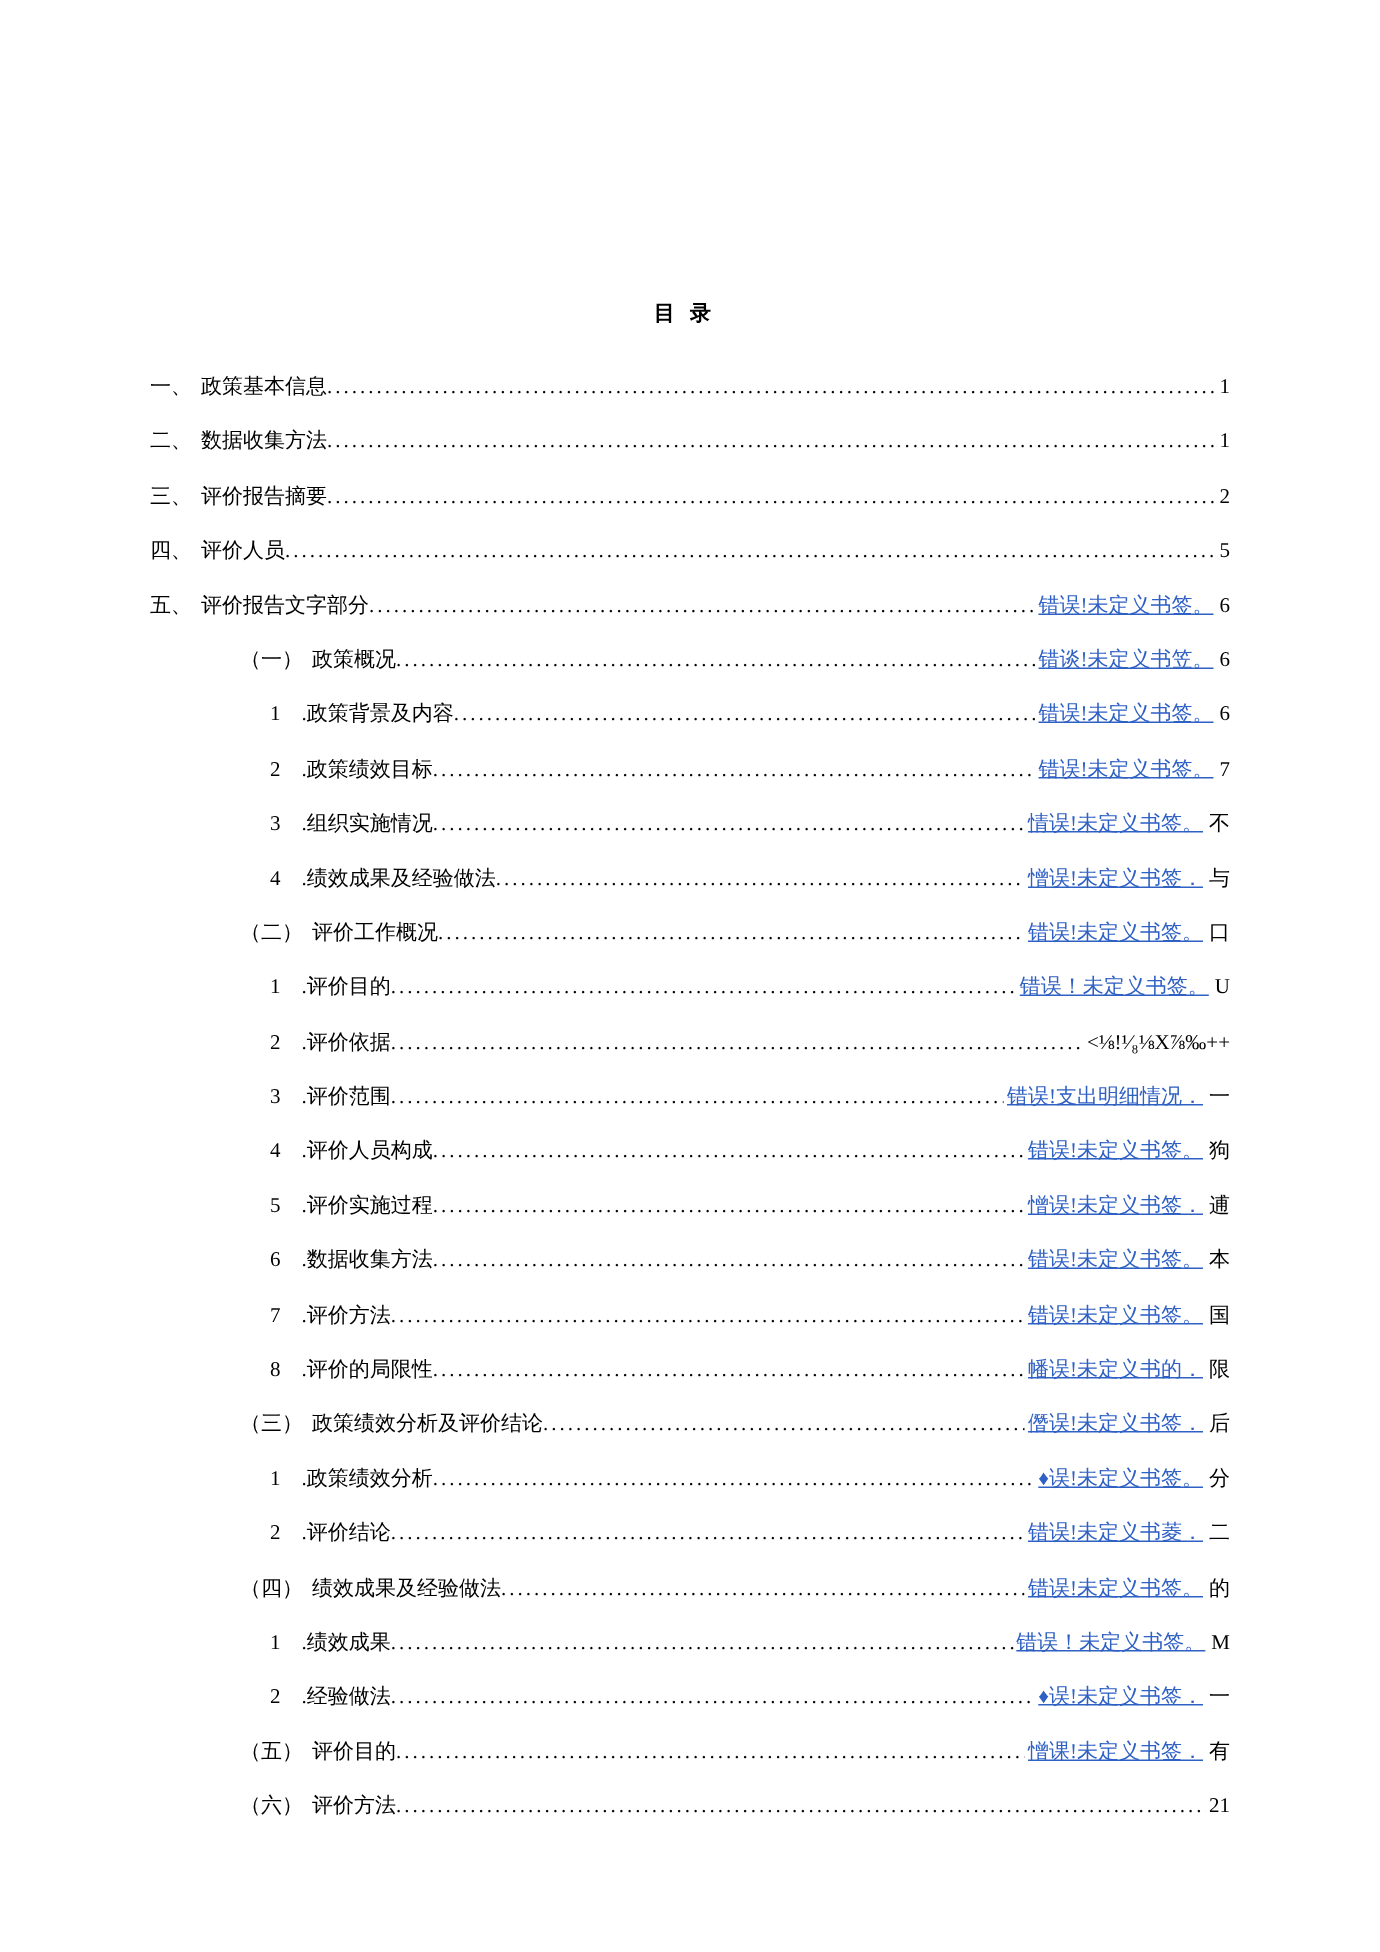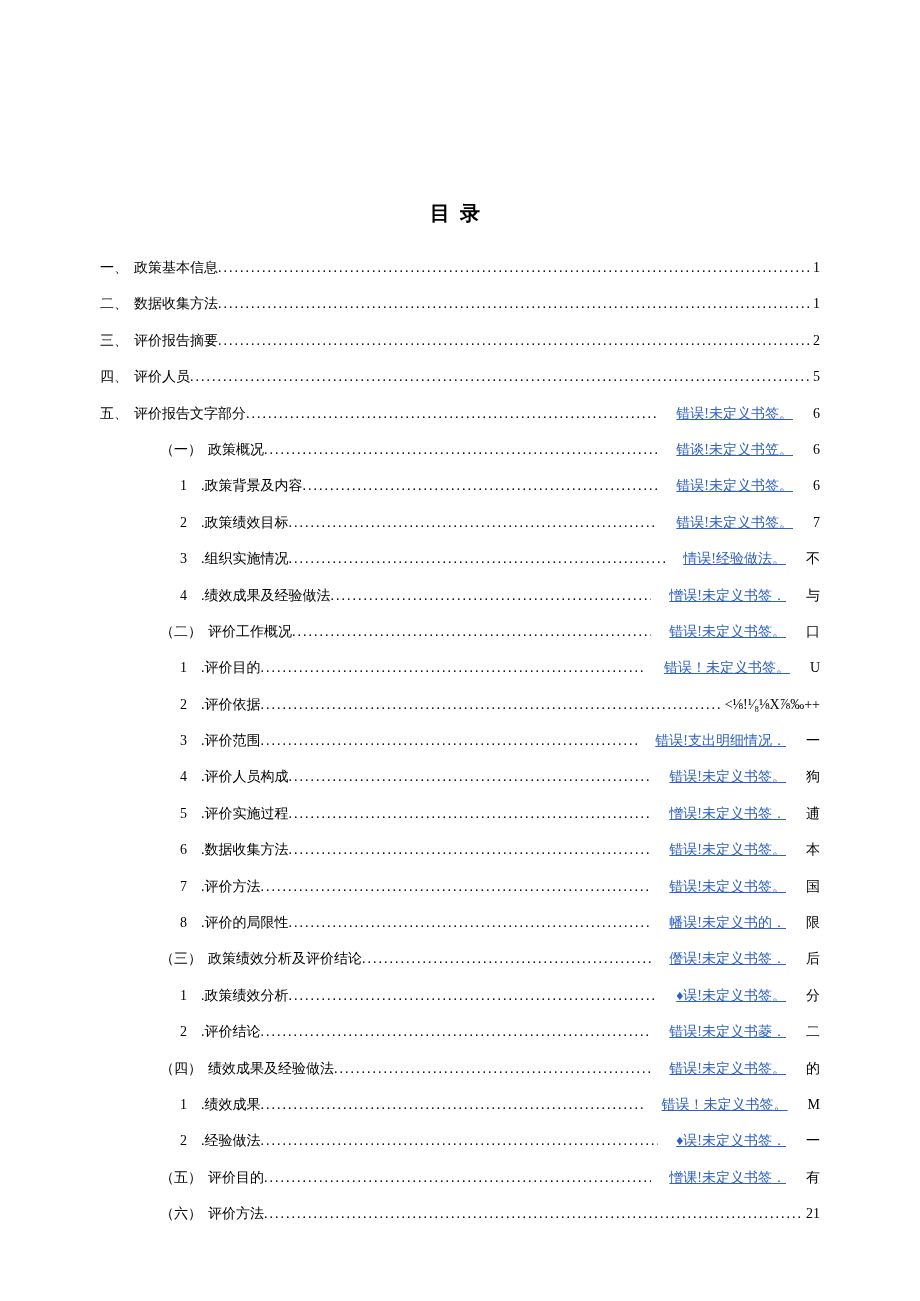--- a/index.html
+++ b/index.html
@@ -11,21 +11,21 @@
     color: #000;
   }
   .page {
     width: 920px;
     min-height: 1301px;
     box-sizing: border-box;
     padding: 200px 100px 100px 100px;
   }
   .title {
     text-align: center;
-    font-size: 20px;
+    font-size: 14px;
     font-weight: bold;
     letter-spacing: 10px;
     margin-bottom: 30px;
   }
   .toc-line {
     display: flex;
     align-items: baseline;
     margin-bottom: 14px;
     line-height: 1.6;
   }
@@ -52,21 +52,21 @@
     flex: 1;
     overflow: hidden;
     white-space: nowrap;
     letter-spacing: 2px;
     color: #000;
   }
   .toc-link {
     color: #2f60c4;
     text-decoration: underline;
     white-space: nowrap;
-    margin: 0 18px;
+    margin: 0 2px;
   }
   .toc-page {
     white-space: nowrap;
     margin-left: 2px;
   }
 </style>
 </head>
 <body>
 
 <div class="page">
@@ -122,21 +122,21 @@
         <span class="toc-num toc-sep">2</span>
         <span class="toc-text">.政策绩效目标</span>
         <span class="toc-dots">..................................................................................................................................................................................</span>
         <span class="toc-link">错误!未定义书签。</span>
         <span class="toc-page">7</span>
       </div>
       <div class="toc-line level3">
         <span class="toc-num toc-sep">3</span>
         <span class="toc-text">.组织实施情况</span>
         <span class="toc-dots">..................................................................................................................................................................................</span>
-        <span class="toc-link">情误!经验做法。</span>
+        <span class="toc-link">情误!未定义书签。</span>
         <span class="toc-page">不</span>
       </div>
       <div class="toc-line level3">
         <span class="toc-num toc-sep">4</span>
         <span class="toc-text">.绩效成果及经验做法</span>
         <span class="toc-dots">..................................................................................................................................................................................</span>
         <span class="toc-link">憎误!未定义书签．</span>
         <span class="toc-page">与</span>
       </div>
       <div class="toc-line level2">

